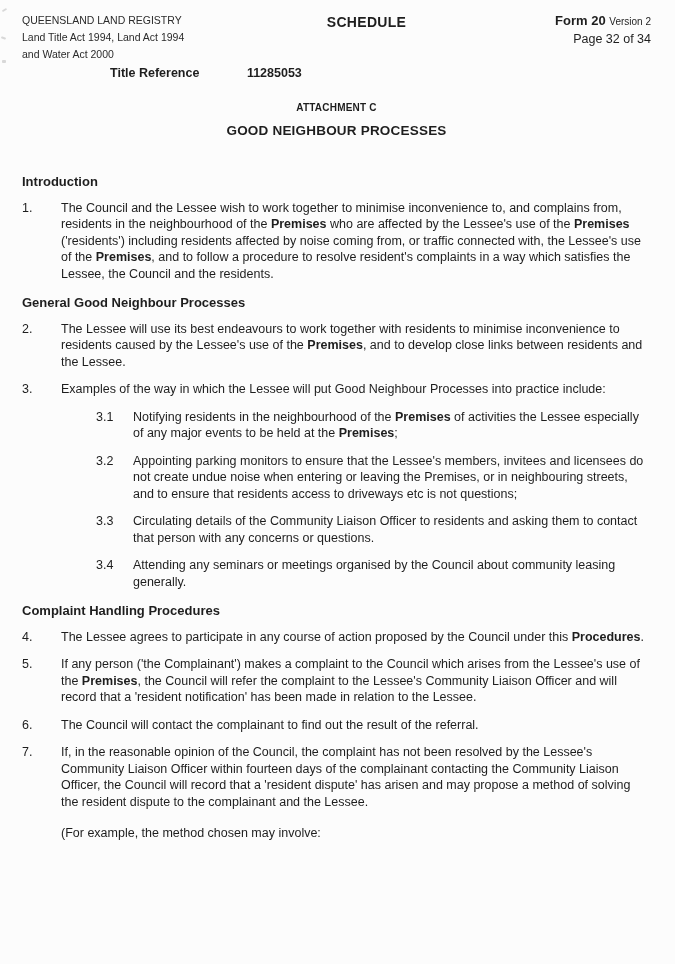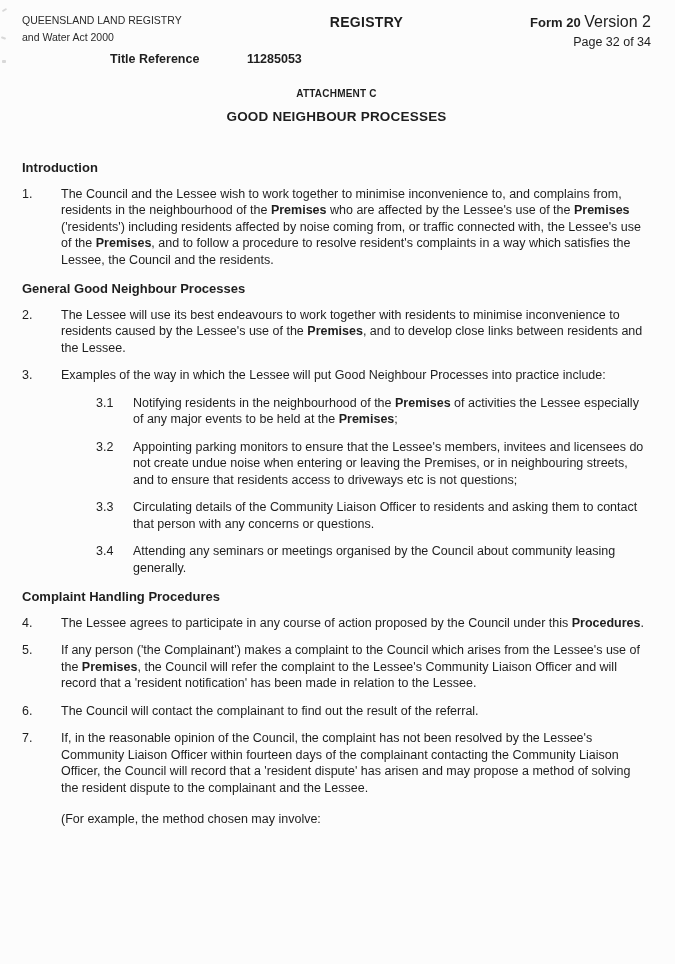--- a/index.html
+++ b/index.html
@@ -14,21 +14,21 @@
   .page { padding: 12px 24px 0 22px; position: relative; }
 
   
   .hdr { display: flex; align-items: flex-start; }
   .hdr-left { width: 210px; flex: none; font-size: 10.5px; line-height: 17px; color: #2b2b2b; }
   .hdr-center { flex: 1; text-align: center; }
   .schedule-title { font-weight: bold; font-size: 14px; letter-spacing: 0.3px; padding-top: 2px; }
   .hdr-right { width: 150px; flex: none; text-align: right; }
   .form-line { font-size: 13px; padding-top: 1px; }
   .form-name { font-weight: bold; }
-  .form-version { font-size: 16px; }
+  .form-version { font-size: 10px; }
   .page-line { font-size: 12.5px; margin-top: 4px; }
 
   .title-ref-row { margin-top: 3px; font-size: 12.5px; font-weight: bold; }
   .title-ref-label { margin-left: 88px; }
   .title-ref-value { margin-left: 44px; }
 
   
   .attach-title { text-align: center; font-weight: bold; font-size: 10px; margin-top: 22px; letter-spacing: 0.2px; }
   .attach-subtitle { text-align: center; font-weight: bold; font-size: 13.5px; margin-top: 10px; letter-spacing: 0.2px; }
 
@@ -54,24 +54,25 @@
 
 <div class="speck s1"></div>
 <div class="speck s2"></div>
 <div class="speck s3"></div>
 
 <div class="page">
 
   <div class="hdr">
     <div class="hdr-left">
       <div>QUEENSLAND LAND REGISTRY</div>
+      <div>Land Title Act 1994, Land Act 1994</div>
       <div>and Water Act 2000</div>
     </div>
     <div class="hdr-center">
-      <div class="schedule-title">REGISTRY</div>
+      <div class="schedule-title">SCHEDULE</div>
     </div>
     <div class="hdr-right">
       <div class="form-line">
         <span class="form-name">Form 20</span>
         <span class="form-version">Version 2</span>
       </div>
       <div class="page-line">Page 32 of 34</div>
     </div>
   </div>
 

